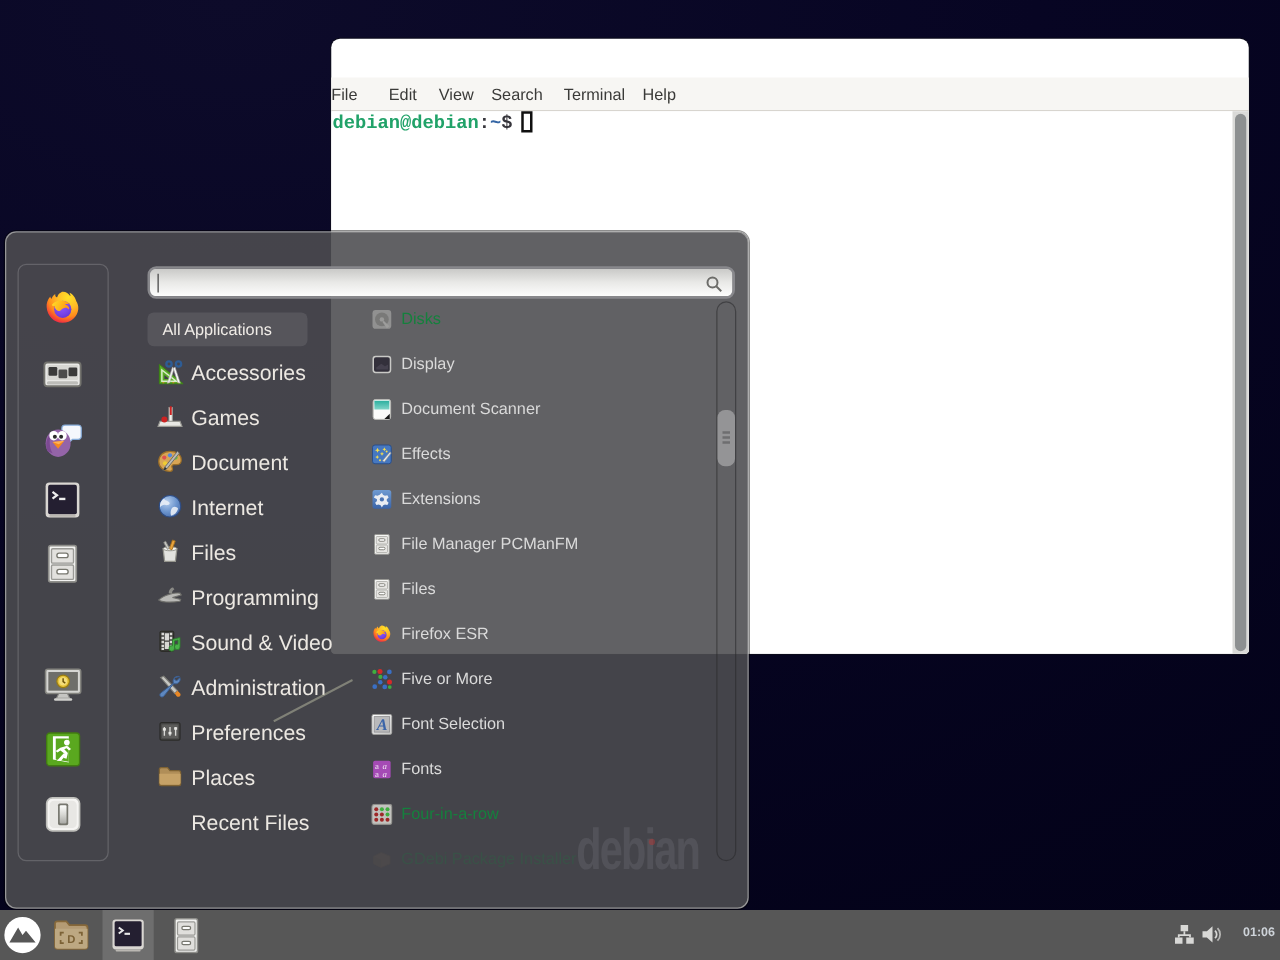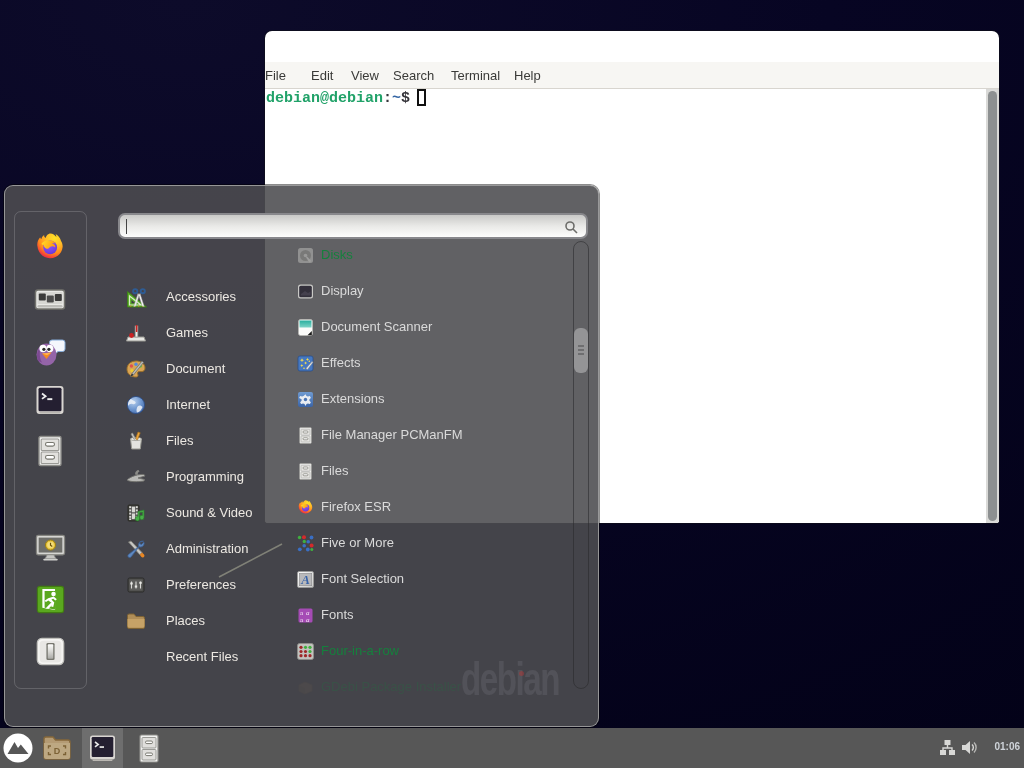--- a/index.html
+++ b/index.html
@@ -72,21 +72,21 @@
   }
   #search .caret { position:absolute; left:6px; top:4px; width:1px; height:15px; background:#444; }
   #allapps {
     position:absolute; left:113px; top:64px; width:128px; height:27px;
     background:rgba(255,255,255,0.095); border-radius:5px;
     font-size:13px; color:#f0ece7;
   }
   #allapps span { position:absolute; left:12px; top:6px; }
   .cat { position:absolute; left:120px; height:24px; }
   .cat .ic { position:absolute; left:0; top:1px; width:22px; height:22px; }
-  .cat .tx { position:absolute; left:28px; top:4px; font-size:13px; color:#ece8e2; white-space:nowrap;margin-left:13px; }
+  .cat .tx { position:absolute; left:28px; top:4px; font-size:17px; color:#ece8e2; white-space:nowrap; }
   .app { position:absolute; left:292px; height:18px; }
   .app .ic { position:absolute; left:0; top:0; width:17px; height:17px; }
   .app .tx { position:absolute; left:24px; top:1px; font-size:13px; color:#dadada; white-space:nowrap; }
   .app .dim { color:#15803d; }
   #trough {
     position:absolute; left:568px; top:55px; width:16px; height:448px;
     border:1px solid rgba(40,40,42,0.55); border-radius:8px;
   }
   #thumbm {
     position:absolute; left:569px; top:142px; width:14px; height:45px;
@@ -248,20 +248,23 @@
 <rect x="11.5" y="6.5" width="9" height="19" rx="1.5" fill="#77776f"></rect>
 <rect x="13" y="8" width="6" height="16" rx="1" fill="url(#swg)"></rect>
 </svg></div>
   <div id="search">
     <div class="caret"></div>
     <svg class="abs" style="right:7px; top:5px;" width="15" height="15" viewBox="0 0 15 15">
         <circle cx="6" cy="6" r="4" fill="none" stroke="#6d6d6a" stroke-width="1.6"></circle>
         <path d="M9 9 L13 13" stroke="#6d6d6a" stroke-width="1.6"></path>
       </svg>
   </div>
+  <div id="allapps">
+      <span>All Applications</span>
+    </div>
   <div class="cat" style="top:98.6px;">
       <div class="ic"><svg viewBox="0 0 22 22" width="22" height="22">
 <path d="M2.5 5.5 L2.5 21 L21.5 21 Z" fill="#5aab28" stroke="#3c8414" stroke-width="0.8"></path>
 <path d="M4.5 10 L4.5 19 L16 19 Z" fill="none" stroke="#d9ecc9" stroke-width="1.2"></path>
 <path d="M6.5 14 L6.5 17.2 L10.5 17.2 Z" fill="#3f3f46"></path>
 <g fill="#cc8a22">
             <rect x="5" y="19.6" width="1.4" height="1"></rect>
             <rect x="9" y="19.6" width="1.4" height="1"></rect>
             <rect x="13" y="19.6" width="1.4" height="1"></rect>
             <rect x="17" y="19.6" width="1.4" height="1"></rect>

